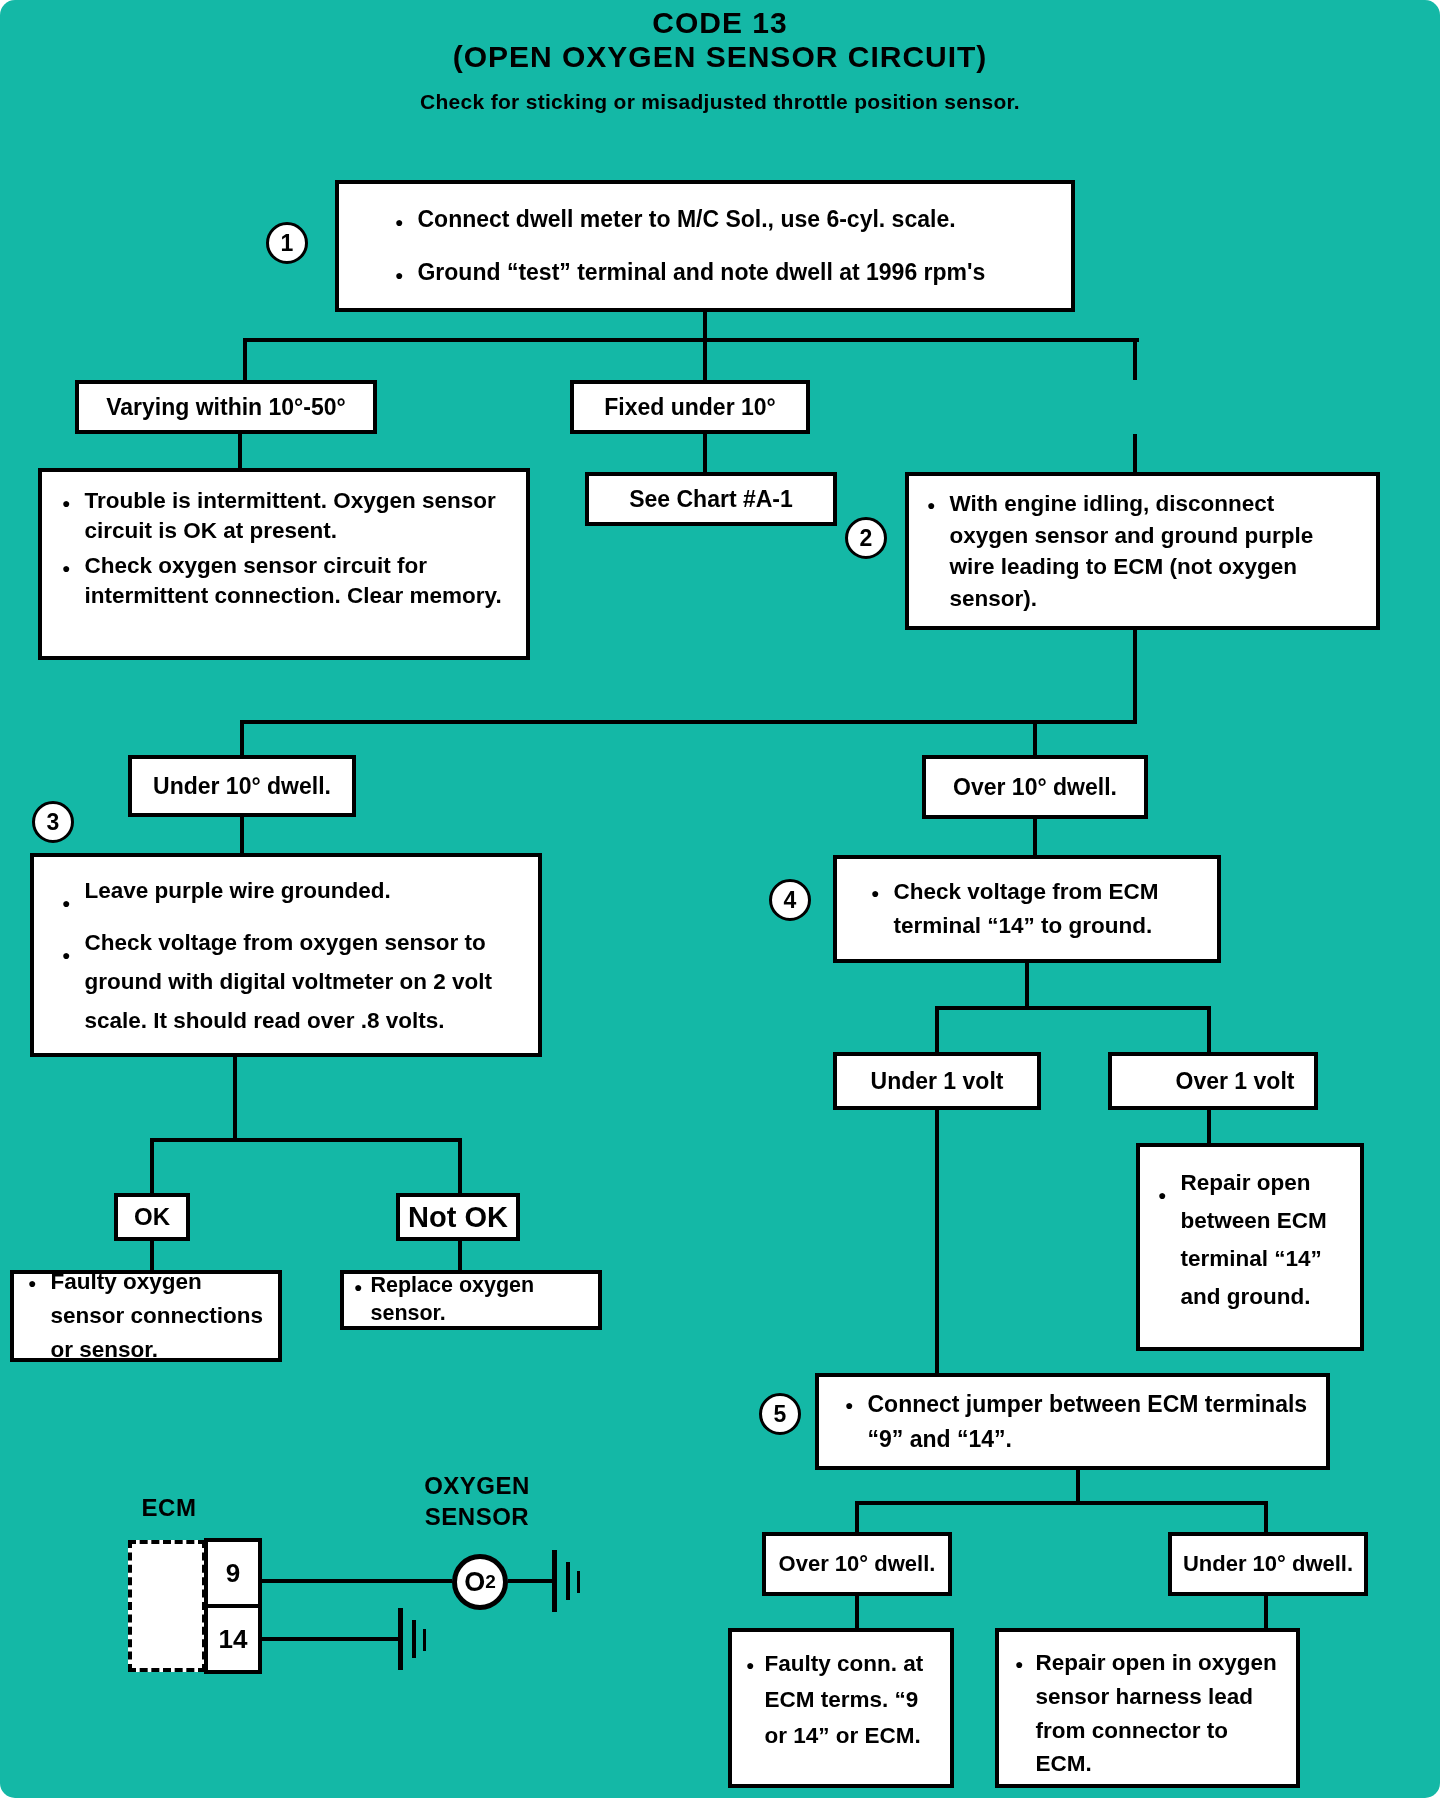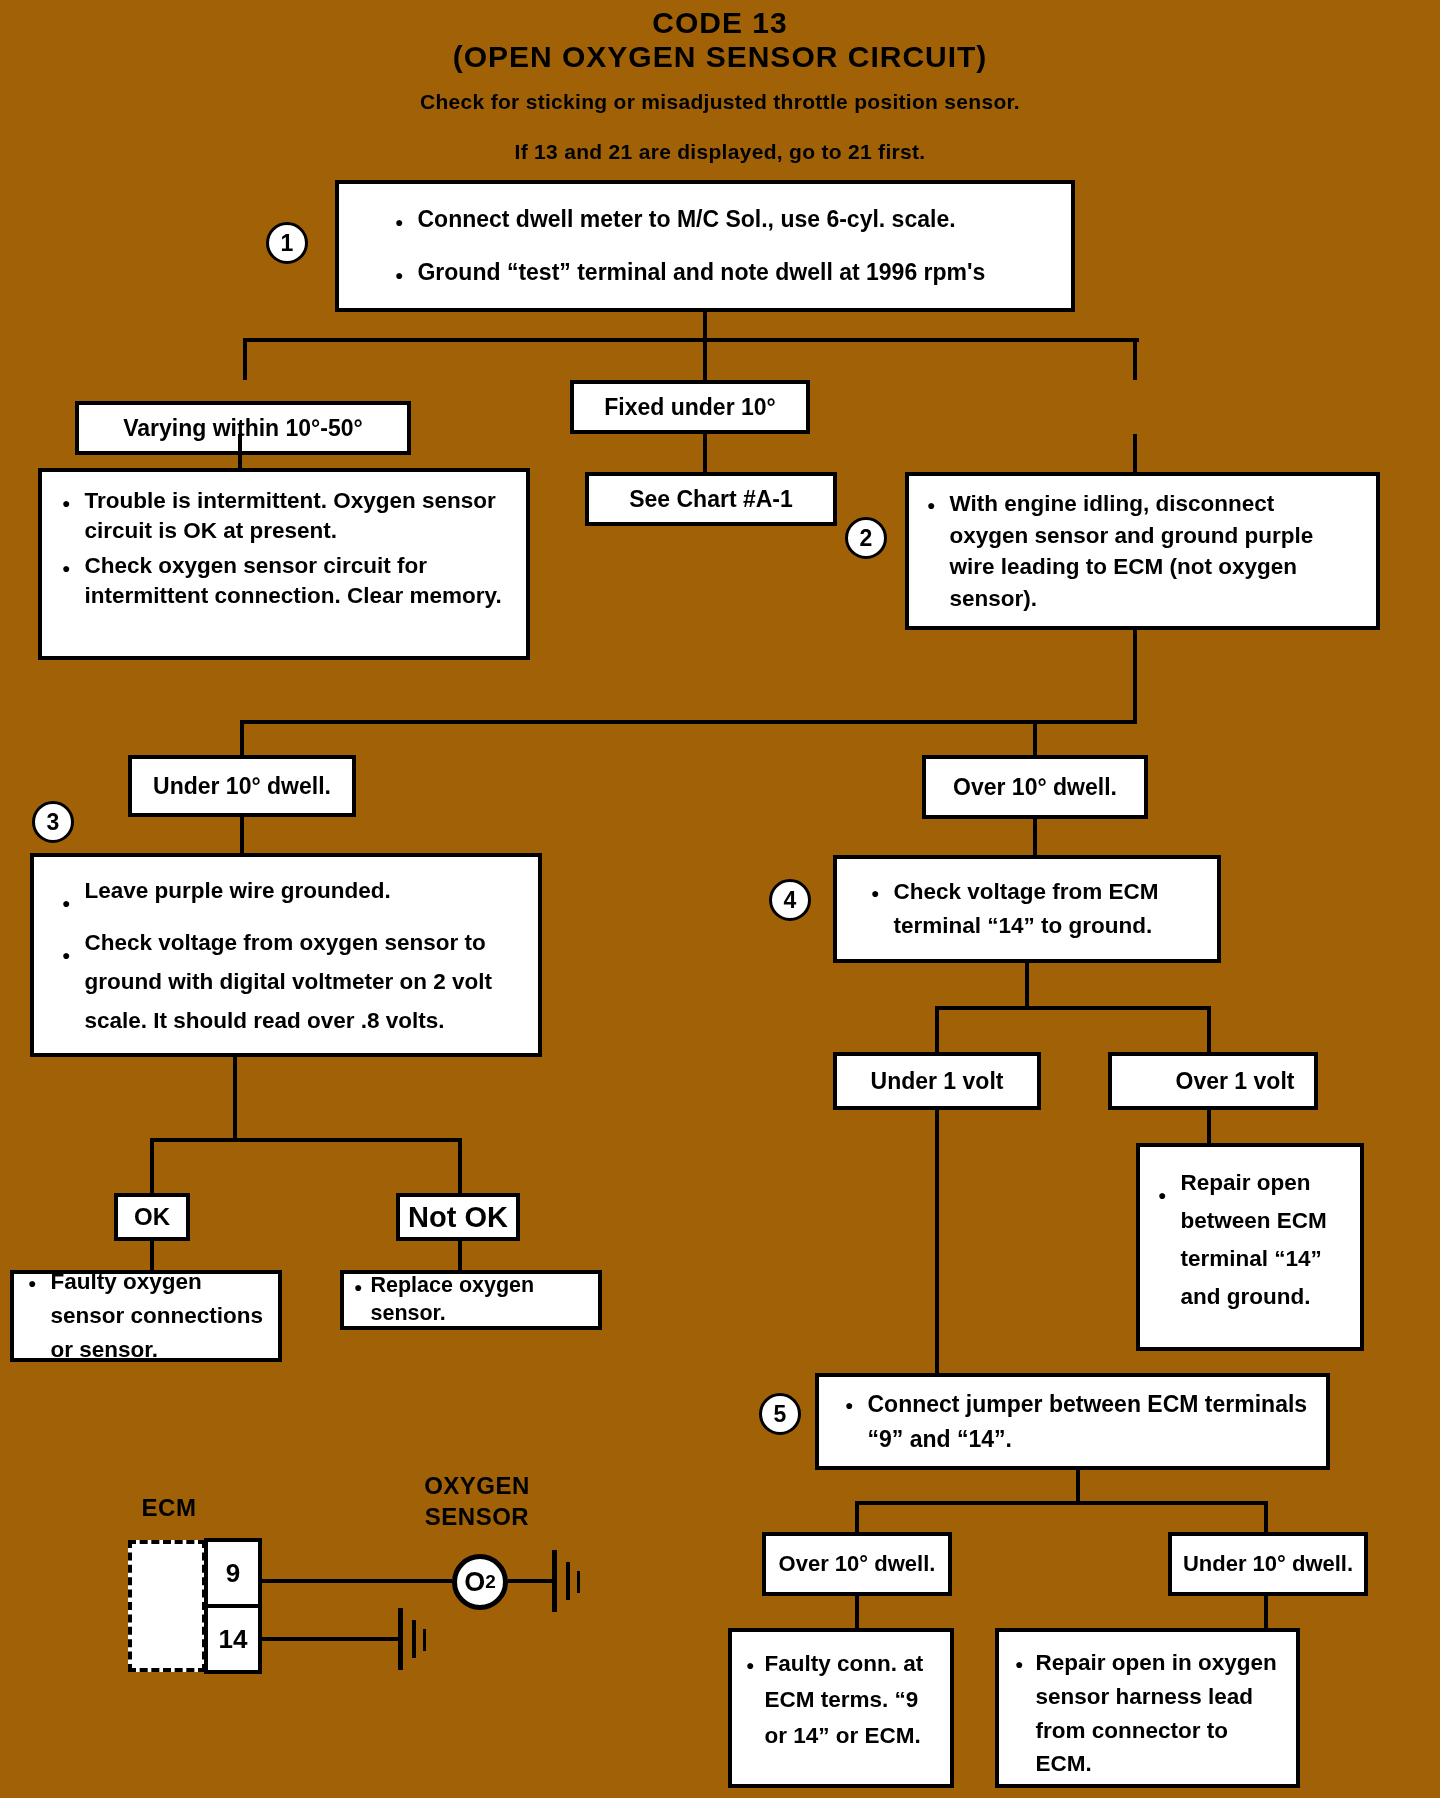--- a/index.html
+++ b/index.html
@@ -1,19 +1,20 @@
 <!DOCTYPE html>
 <html><head>
 <meta charset="utf-8">
 <style>
   html,body{margin:0;padding:0;background:#fff;}
   .page{
-    position:relative;width:1440px;height:1798px;background:#a16207;
+    position:relative;width:1440px;height:1798px;background:#14b8a6;
     font-family:"Liberation Sans",sans-serif;font-weight:bold;color:#000;
     overflow:hidden;
+    border-radius:15px;
   }
   .ctr{position:absolute;left:0;width:1440px;text-align:center;}
   .title{font-size:30px;letter-spacing:1px;}
   .note{font-size:21px;letter-spacing:.3px;}
   .box{position:absolute;border:4px solid #000;background:#fff;box-sizing:border-box;}
   .lbl{display:flex;align-items:center;justify-content:center;font-size:23px;text-align:center;white-space:nowrap;}
   .bullets{display:flex;flex-direction:column;justify-content:center;height:100%;box-sizing:border-box;}
   .b-row{display:flex;align-items:flex-start;}
   .b-dot{flex:none;font-size:14px;margin-top:8px;margin-right:14px;}
   .b-txt{display:block;}
@@ -30,42 +31,41 @@
   .wlabel{position:absolute;font-size:24px;letter-spacing:.5px;}
 </style>
 </head>
 <body>
 
 <div class="page">
 
   <div class="ctr title" style="top:6px;">CODE 13</div>
   <div class="ctr note" style="top:90px;">Check for sticking or misadjusted throttle position sensor.</div>
   <div class="ctr title" style="top:40px;">(OPEN OXYGEN SENSOR CIRCUIT)</div>
-  <div class="ctr note" style="top:140px;">If 13 and 21 are displayed, go to 21 first.</div>
 
   <div class="circ" style="left:266px;top:222px;">1</div>
   <div class="circ" style="left:845px;top:517px;">2</div>
   <div class="circ" style="left:32px;top:801px;">3</div>
   <div class="circ" style="left:769px;top:879px;">4</div>
   <div class="circ" style="left:759px;top:1393px;">5</div>
 
   <div class="box" style="left:335px;top:180px;width:740px;height:132px;">
     <div class="bullets" style="padding:16px 20px 16px 56px;gap:26px;font-size:23px;">
       <div class="b-row">
         <span class="b-dot">●</span>
         <span class="b-txt">Connect dwell meter to M/C Sol., use 6-cyl. scale.</span>
       </div>
       <div class="b-row">
         <span class="b-dot">●</span>
         <span class="b-txt">Ground “test” terminal and note dwell at 1996 rpm's</span>
       </div>
     </div>
   </div>
 
-  <div class="box lbl" style="left:75px;top:401px;width:336px;height:54px;">Varying within 10°-50°</div>
+  <div class="box lbl" style="left:75px;top:380px;width:302px;height:54px;">Varying within 10°-50°</div>
   <div class="box lbl" style="left:570px;top:380px;width:240px;height:54px;">Fixed under 10°</div>
 
   <div class="box" style="left:38px;top:468px;width:492px;height:192px;">
     <div class="bullets" style="padding:14px 18px 14px 20px;gap:4px;font-size:22.5px;line-height:1.35;justify-content:flex-start;">
       <div class="b-row">
         <span class="b-dot">●</span>
         <span class="b-txt">Trouble is intermittent. Oxygen sensor circuit is OK at present.</span>
       </div>
       <div class="b-row">
         <span class="b-dot">●</span>

